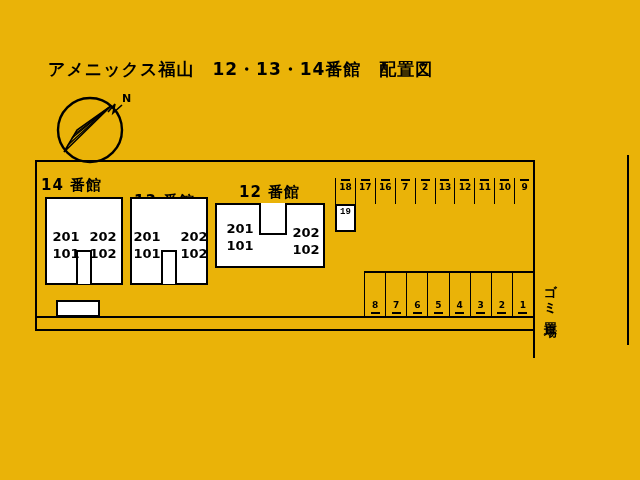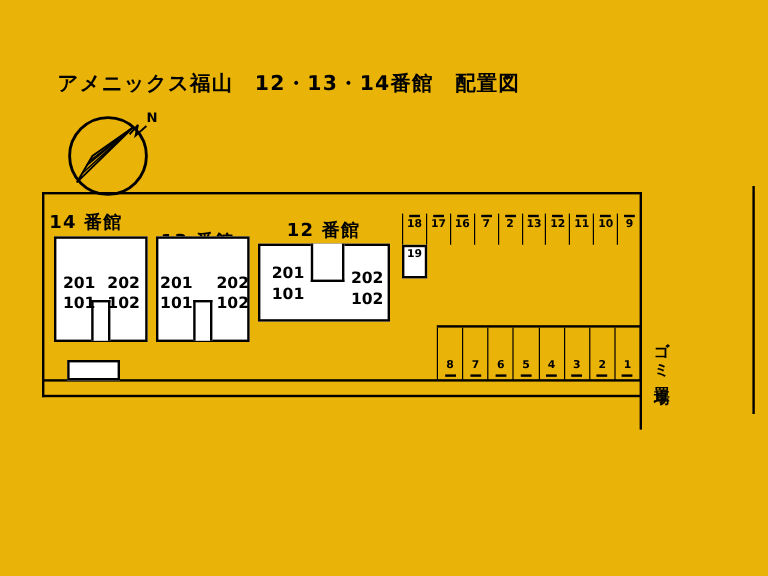--- a/index.html
+++ b/index.html
@@ -19,21 +19,21 @@
   .prow-bottom{left:364px;top:271px;width:170px;height:46px;border-top:2px solid #000;border-right:1.5px solid #000;}
   .pcell{flex:1;border-left:1.5px solid #000;box-sizing:border-box;display:flex;
          flex-direction:column;align-items:center;}
   .pcell-top{justify-content:flex-start;}
   .pcell-bottom{justify-content:flex-end;}
   .tick{width:9px;height:2px;background:#000;}
   .pcell-top .tick{margin-top:1px;}
   .pcell-bottom .tick{margin:2px 0 3px 0;}
   .pnum{font-size:9px;font-weight:bold;line-height:10px;margin-top:1px;}
   .space19{position:absolute;left:335px;top:204px;width:21px;height:28px;border:2px solid #000;
-           box-sizing:border-box;display:flex;justify-content:center;background:#fff;}
+           box-sizing:border-box;display:flex;justify-content:center;background:#fff;font-family:Liberation Mono, monospace;}
   .shed{position:absolute;left:56px;top:300px;width:44px;height:17px;border:2px solid #000;
         box-sizing:border-box;background:#fff;}
   .garbage{position:absolute;left:541px;top:276px;height:84px;writing-mode:vertical-rl;
            text-orientation:upright;font-size:13px;font-weight:bold;letter-spacing:3px;}
   .compass{position:absolute;left:52px;top:88px;width:90px;height:82px;}
 </style>
 </head>
 <body>
 
 <div class="canvas">

